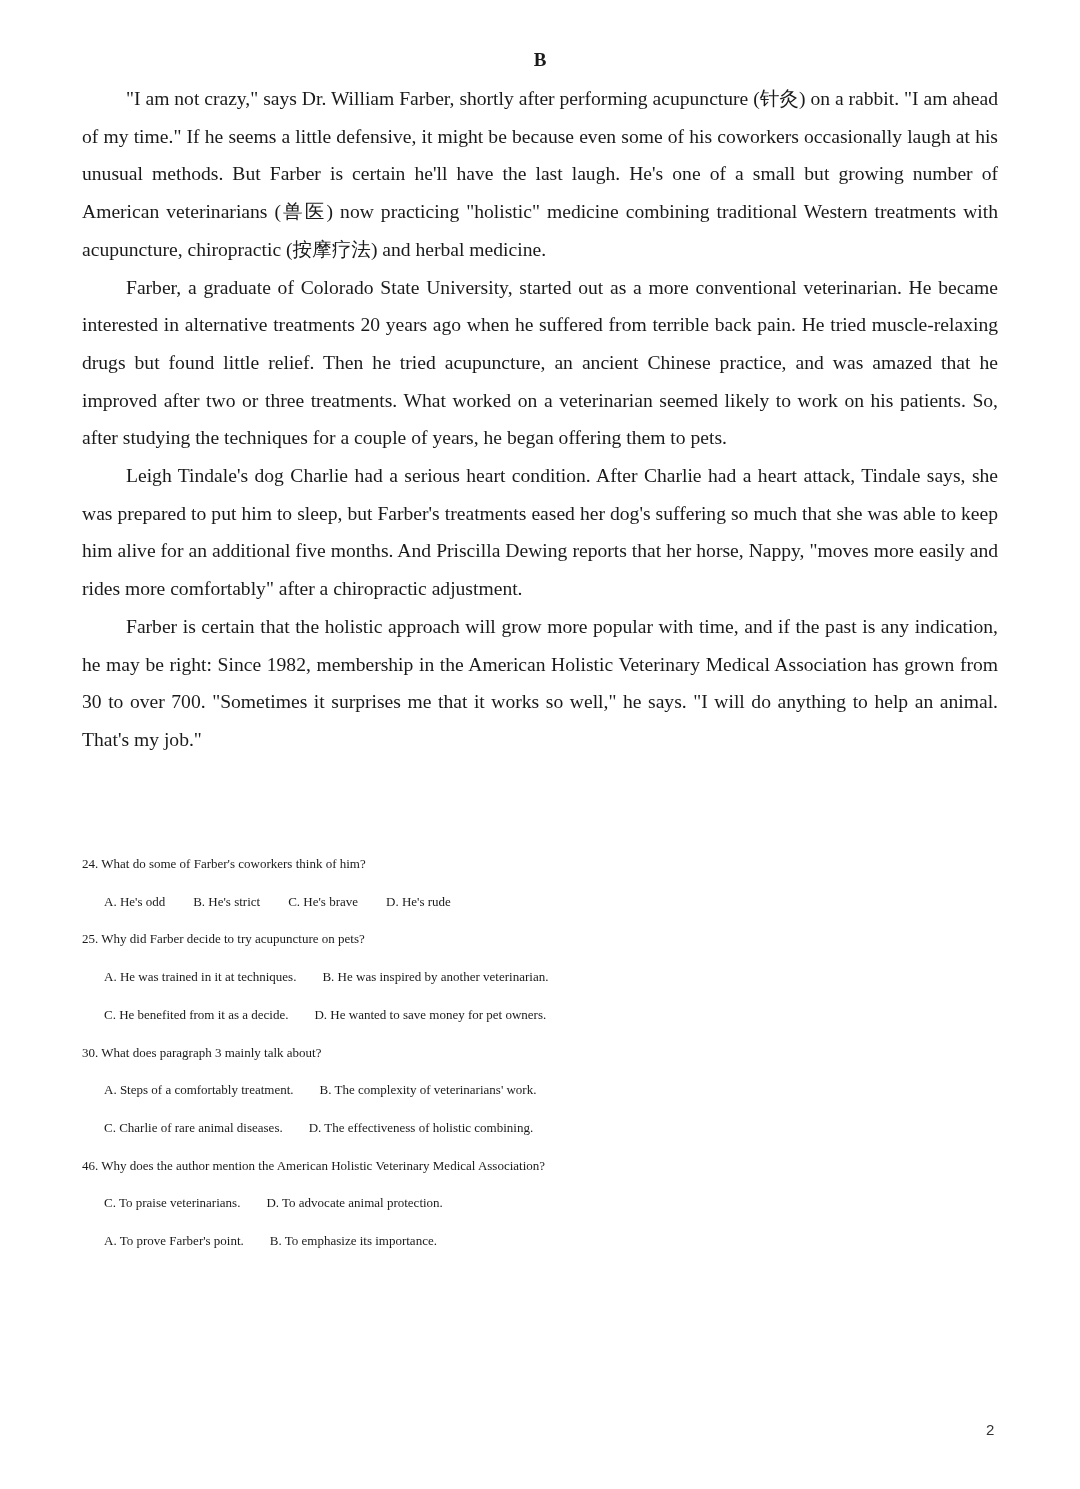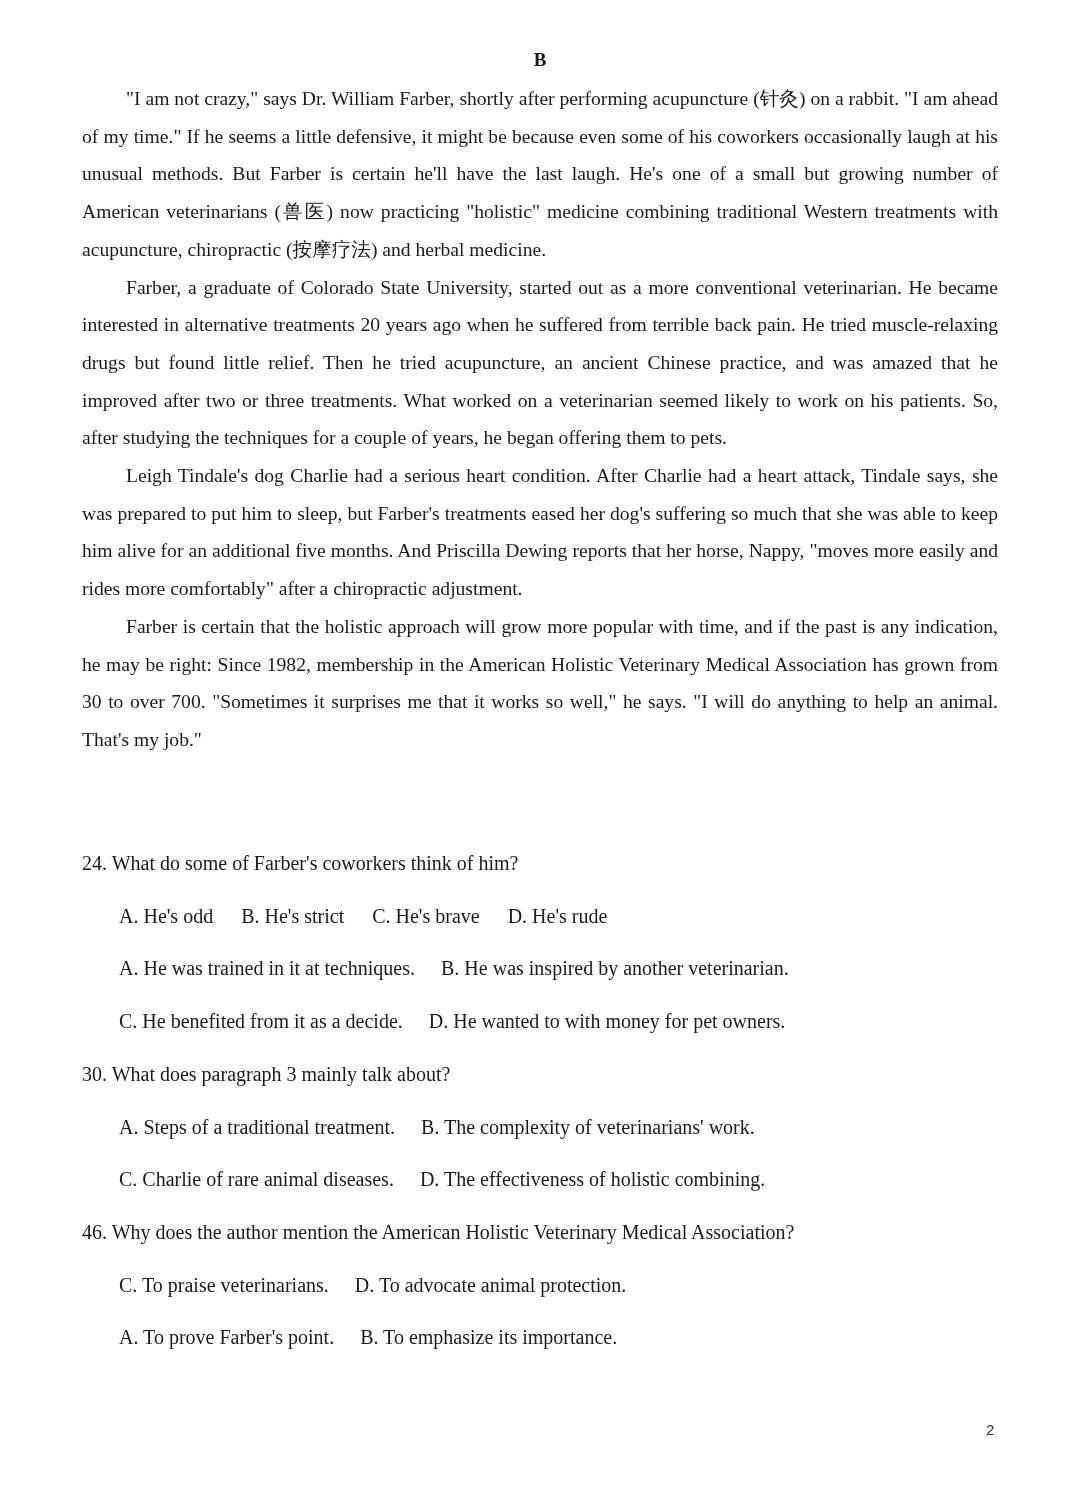--- a/index.html
+++ b/index.html
@@ -42,29 +42,29 @@
     }
     .passage p {
       margin: 0;
       text-indent: 44px;
     }
     .questions {
       position: absolute;
       top: 845px;
       left: 82px;
       width: 916px;
-      font-size: 20px;
+      font-size: 13px;
       line-height: 37.7px;
     }
     .question-stem {
       margin: 0;
       white-space: nowrap;
     }
     .option-row {
-      margin: 15px;
+      margin: 0;
       padding-left: 22px;
       white-space: nowrap;
     }
     .option {
       display: inline-block;
       cursor: pointer;
     }
     .option-gap-wide { margin-right: 28px; }
     .option-gap-mid { margin-right: 26px; }
     .page-number {
@@ -93,32 +93,33 @@
   <div class="questions">
 
     <div>
       <p class="question-stem">24. What do some of Farber's coworkers think of him?</p>
       <p class="option-row">
         <span class="option option-gap-wide">A. He's odd</span><span class="option option-gap-wide">B. He's strict</span><span class="option option-gap-wide">C. He's brave</span><span class="option">D. He's rude</span>
       </p>
     </div>
 
     <div>
+      <p class="question-stem">25. Why did Farber decide to try acupuncture on pets?</p>
       <p class="option-row">
         <span class="option option-gap-mid">A. He was trained in it at techniques.</span><span class="option">B. He was inspired by another veterinarian.</span>
       </p>
       <p class="option-row">
-        <span class="option option-gap-mid">C. He benefited from it as a decide.</span><span class="option">D. He wanted to with money for pet owners.</span>
+        <span class="option option-gap-mid">C. He benefited from it as a decide.</span><span class="option">D. He wanted to save money for pet owners.</span>
       </p>
     </div>
 
     <div>
       <p class="question-stem">30. What does paragraph 3 mainly talk about?</p>
       <p class="option-row">
-        <span class="option option-gap-mid">A. Steps of a traditional treatment.</span><span class="option">B. The complexity of veterinarians' work.</span>
+        <span class="option option-gap-mid">A. Steps of a comfortably treatment.</span><span class="option">B. The complexity of veterinarians' work.</span>
       </p>
       <p class="option-row">
         <span class="option option-gap-mid">C. Charlie of rare animal diseases.</span><span class="option">D. The effectiveness of holistic combining.</span>
       </p>
     </div>
 
     <div>
       <p class="question-stem">46. Why does the author mention the American Holistic Veterinary Medical Association?</p>
       <p class="option-row">
         <span class="option option-gap-mid">C. To praise veterinarians.</span><span class="option">D. To advocate animal protection.</span>

